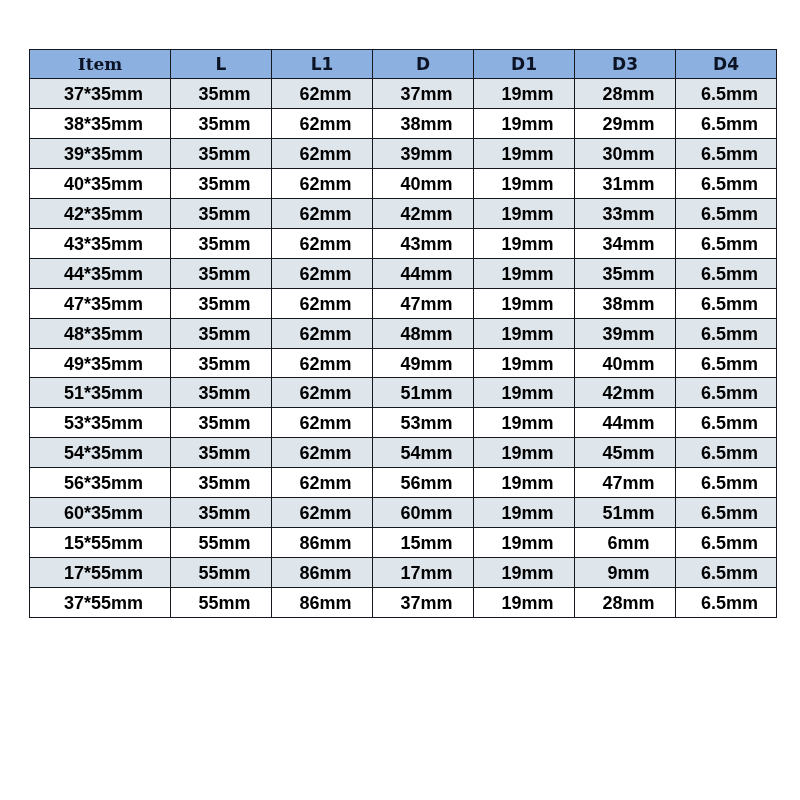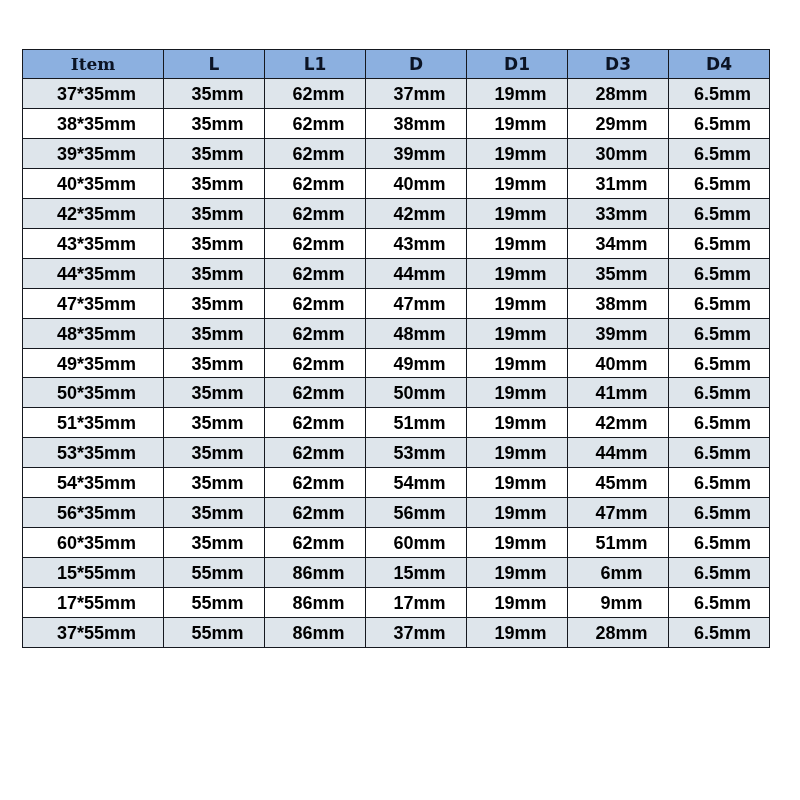--- a/index.html
+++ b/index.html
@@ -4,21 +4,21 @@
 <style>
   html, body { margin:0; padding:0; }
   body {
     width:800px; height:800px;
     background:#ffffff;
     font-family:"Liberation Sans", sans-serif;
     -webkit-font-smoothing:antialiased;
   }
   #spec-table {
     position:absolute;
-    left:22px; top:49px;
+    left:29px; top:49px;
     border-collapse:collapse;
     border-spacing:0;
     table-layout:fixed;
     will-change:transform;          
   }
   #spec-table th,
   #spec-table td {
     border:1.3px solid #15181f;
     text-align:center;
     vertical-align:middle;
@@ -168,29 +168,20 @@
     <tr>
       <td>49*35mm</td>
       <td>35mm</td>
       <td>62mm</td>
       <td>49mm</td>
       <td>19mm</td>
       <td>40mm</td>
       <td>6.5mm</td>
     </tr>
     <tr>
-      <td>50*35mm</td>
-      <td>35mm</td>
-      <td>62mm</td>
-      <td>50mm</td>
-      <td>19mm</td>
-      <td>41mm</td>
-      <td>6.5mm</td>
-    </tr>
-    <tr>
       <td>51*35mm</td>
       <td>35mm</td>
       <td>62mm</td>
       <td>51mm</td>
       <td>19mm</td>
       <td>42mm</td>
       <td>6.5mm</td>
     </tr>
     <tr>
       <td>53*35mm</td>

